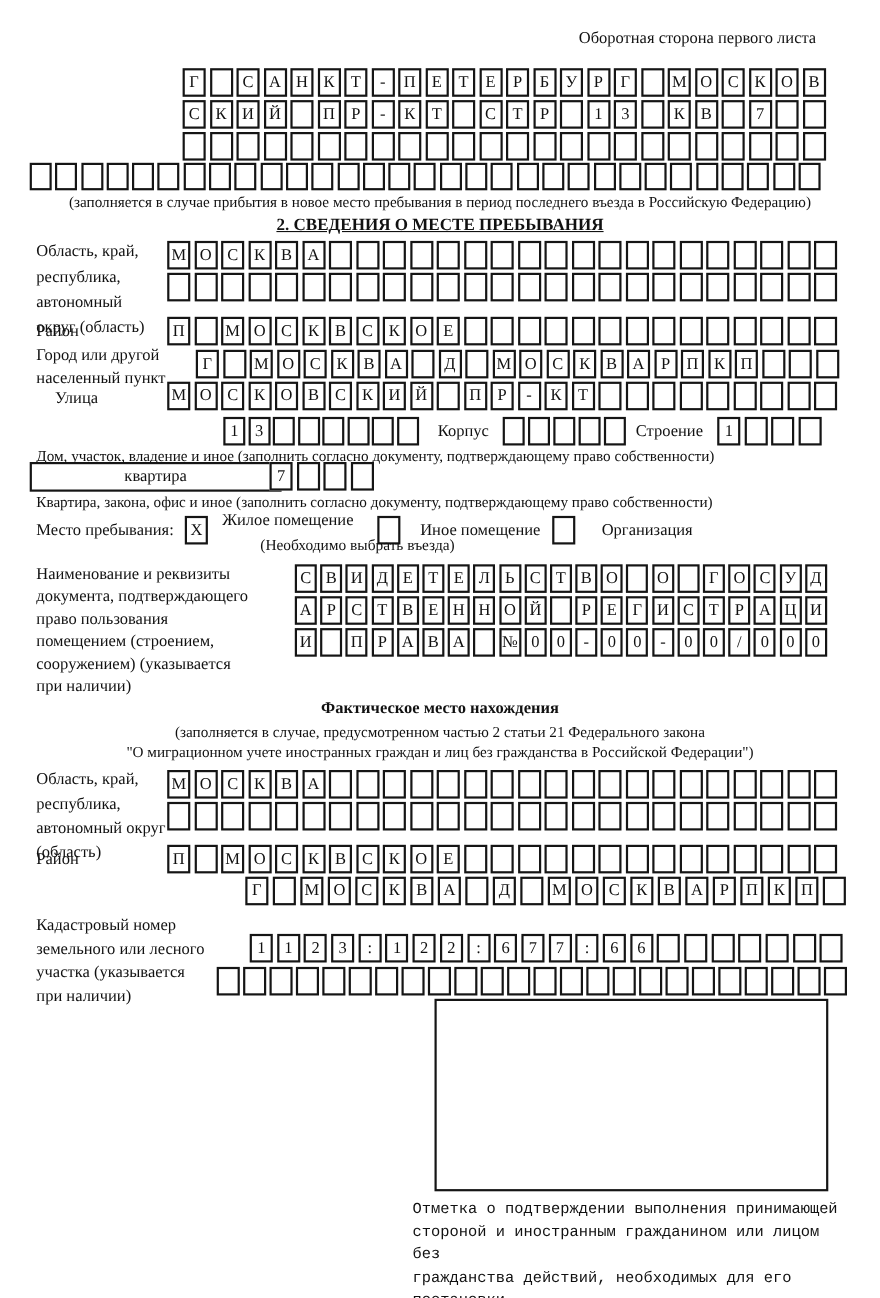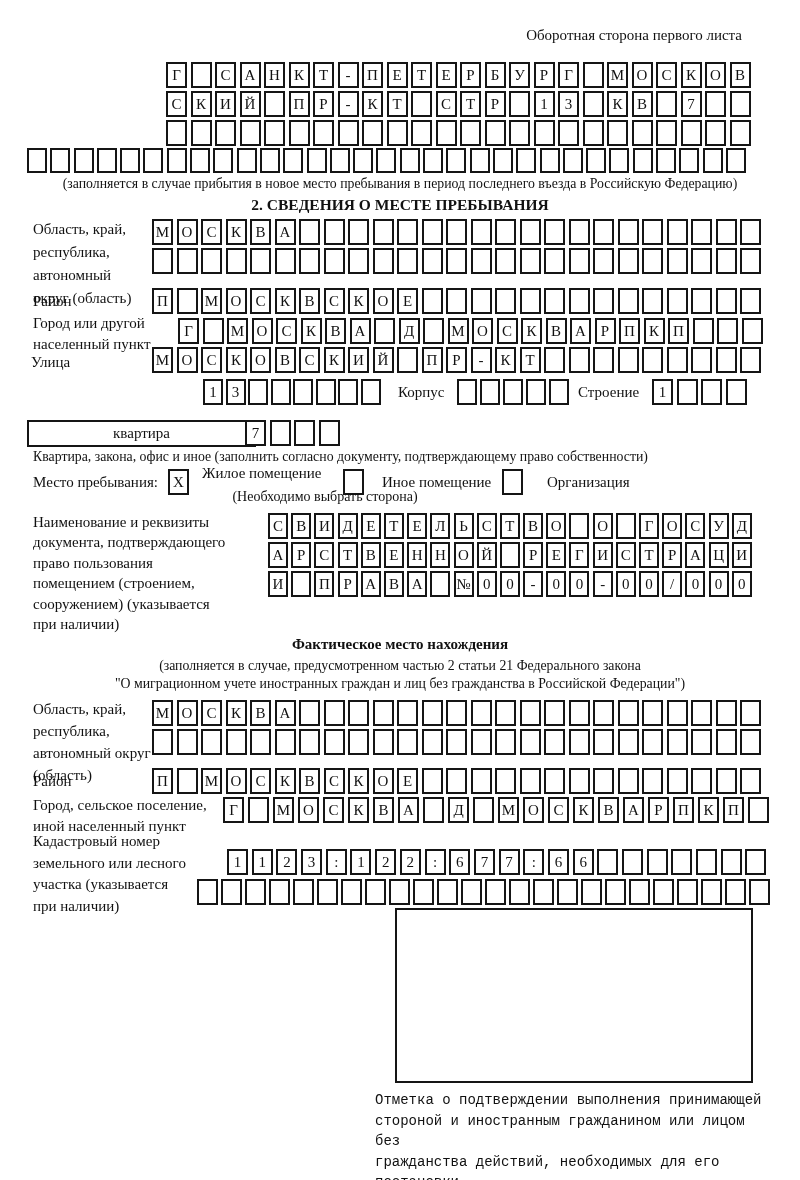--- a/index.html
+++ b/index.html
@@ -138,21 +138,21 @@
       <span class="c"></span>
       <span class="c"></span>
       <span class="c"></span>
       <span class="c"></span>
       <span class="c"></span>
       <span class="c"></span>
       <span class="c"></span>
     </div>
   <div class="cap center" style="top:176px;">(заполняется в случае прибытия в новое место пребывания в период последнего въезда в Российскую Федерацию)</div>
 
-  <div class="lab bold center" style="top:194px;font-size:15.5px;">2. СВЕДЕНИЯ О МЕСТЕ ПРЕБЫВАНИЯ</div>
+  <div class="lab bold center" style="top:194px;font-size:15.5px;text-decoration:underline;">2. СВЕДЕНИЯ О МЕСТЕ ПРЕБЫВАНИЯ</div>
 
   <div class="lab" style="left:33px;top:218px;line-height:23px;">Область, край,
 республика,
 автономный
 округ (область)</div>
   <div class="g" style="left:152px;top:219px;">
       <span class="c">М</span>
       <span class="c">О</span>
       <span class="c">С</span>
       <span class="c">К</span>
@@ -257,21 +257,21 @@
       <span class="c">А</span>
       <span class="c">Р</span>
       <span class="c">П</span>
       <span class="c">К</span>
       <span class="c">П</span>
       <span class="c"></span>
       <span class="c"></span>
       <span class="c"></span>
     </div>
 
-  <div class="lab" style="left:31px;top:351px;">Улица</div>
+  <div class="lab" style="left:50px;top:351px;">Улица</div>
   <div class="g" style="left:152px;top:347px;">
       <span class="c">М</span>
       <span class="c">О</span>
       <span class="c">С</span>
       <span class="c">К</span>
       <span class="c">О</span>
       <span class="c">В</span>
       <span class="c">С</span>
       <span class="c">К</span>
       <span class="c">И</span>
@@ -311,20 +311,21 @@
       <span class="c"></span>
       <span class="c"></span>
     </div>
   <div class="lab" style="left:578px;top:381px;">Строение</div>
   <div class="g" style="left:652px;top:379px;">
       <span class="c">1</span>
       <span class="c"></span>
       <span class="c"></span>
       <span class="c"></span>
     </div>
+  <div class="cap" style="left:33px;top:407px;">Дом, участок, владение и иное (заполнить согласно документу, подтверждающему право собственности)</div>
 
   <div class="box-label" style="left:27px;top:420px;width:229px;">квартира</div>
   <div class="g" style="left:245px;top:420px;">
       <span class="c">7</span>
       <span class="c"></span>
       <span class="c"></span>
       <span class="c"></span>
     </div>
   <div class="cap" style="left:33px;top:449px;">Квартира, закона, офис и иное (заполнить согласно документу, подтверждающему право собственности)</div>
 
@@ -334,21 +335,21 @@
     </div>
   <div class="lab" style="left:202px;top:462px;">Жилое помещение</div>
   <div class="g" style="left:343px;top:469px;">
       <span class="c"></span>
     </div>
   <div class="lab" style="left:382px;top:471px;">Иное помещение</div>
   <div class="g" style="left:502px;top:469px;">
       <span class="c"></span>
     </div>
   <div class="lab" style="left:547px;top:471px;">Организация</div>
-  <div class="cap" style="left:160px;top:489px;width:330px;text-align:center;font-size:14px;">(Необходимо выбрать сторона)</div>
+  <div class="cap" style="left:160px;top:489px;width:330px;text-align:center;font-size:14px;">(Необходимо выбрать въезда)</div>
 
   <div class="lab lh20" style="left:33px;top:512px;">Наименование и реквизиты
 документа, подтверждающего
 право пользования
 помещением (строением,
 сооружением) (указывается
 при наличии)</div>
   <div class="g doc" style="left:268px;top:513px;">
       <span class="c">С</span>
       <span class="c">В</span>
@@ -504,22 +505,20 @@
       <span class="c"></span>
       <span class="c"></span>
       <span class="c"></span>
       <span class="c"></span>
       <span class="c"></span>
       <span class="c"></span>
       <span class="c"></span>
       <span class="c"></span>
     </div>
 
-  <div class="lab lh21" style="left:33px;top:795px;">Город, сельское поселение,
-иной населенный пункт</div>
   <div class="g fcity" style="left:223px;top:797px;">
       <span class="c">Г</span>
       <span class="c"></span>
       <span class="c">М</span>
       <span class="c">О</span>
       <span class="c">С</span>
       <span class="c">К</span>
       <span class="c">В</span>
       <span class="c">А</span>
       <span class="c"></span>

